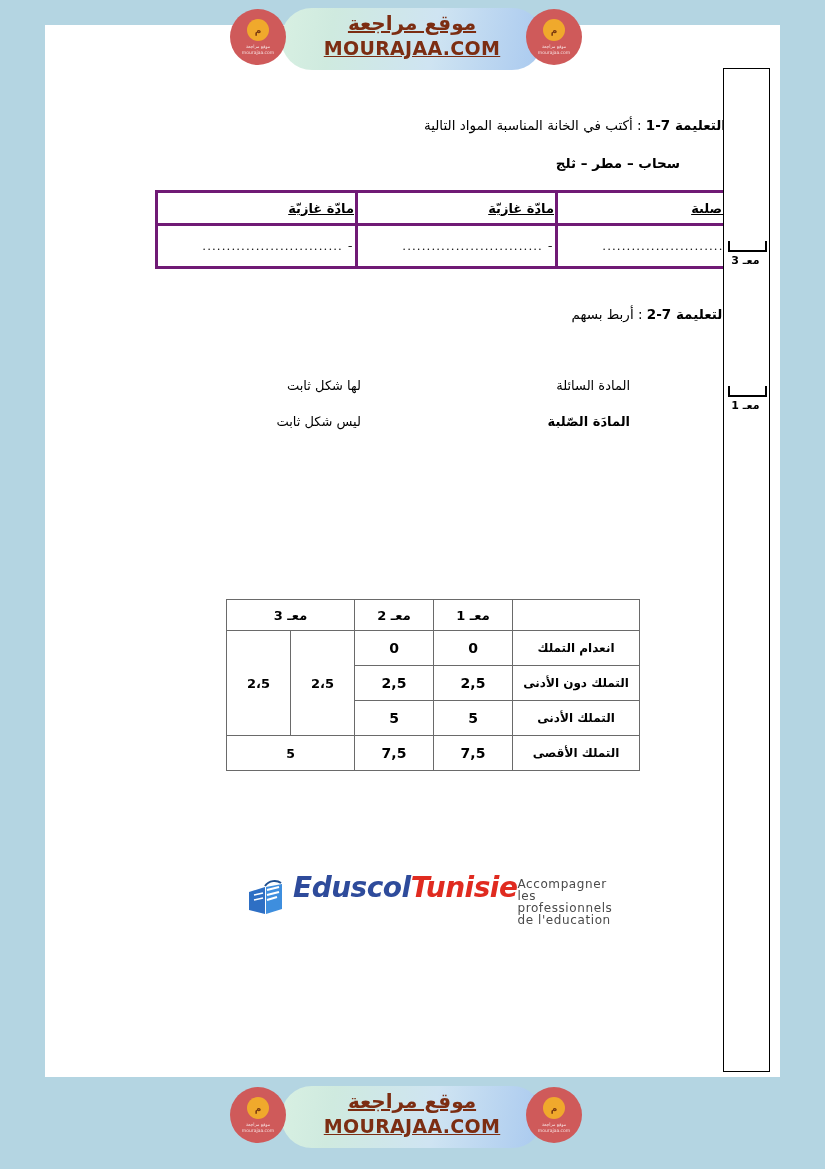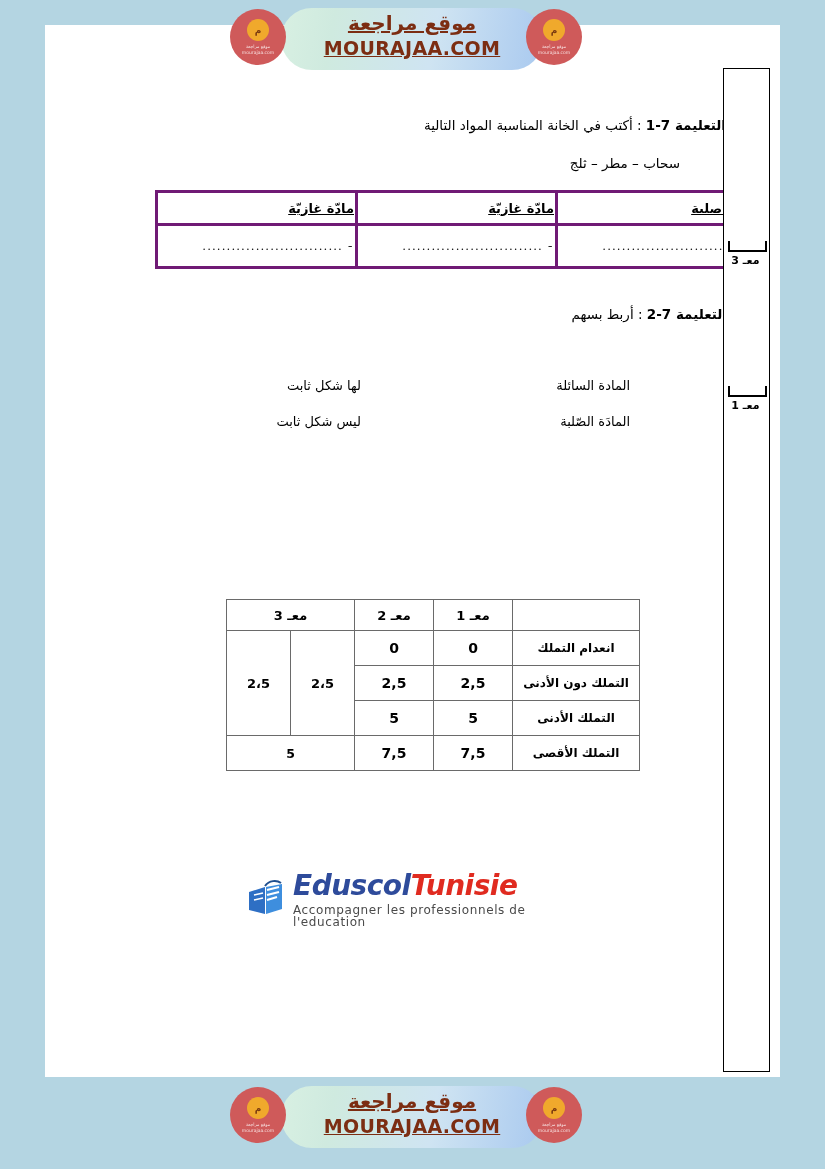--- a/index.html
+++ b/index.html
@@ -224,21 +224,21 @@
   }
   .eduscol-mark {
     width: 44px;
     height: 44px;
     position: relative;
     flex: 0 0 44px;
     margin-right: 4px;
   }
   .eduscol-words {
     display: flex;
-    flex-direction: column;
+    flex-direction: row;
     line-height: 1;
   }
   .eduscol-row1 {
     font-family: "DejaVu Sans", "Liberation Sans", sans-serif;
     font-size: 28px;
     font-weight: bold;
     font-style: italic;
     letter-spacing: -0.5px;
   }
   .eduscol-blue { color: #2e4b9b; }
@@ -286,21 +286,21 @@
 </style>
 </head>
 <body>
 
 <div class="paper">
 
   <div class="instr ar" style="top:92px; right:54px;">
     <b>التعليمة 7-1</b><span> : أكتب في الخانة المناسبة المواد التالية</span>
   </div>
 
-  <div class="instr ar" style="top:130px; right:100px;">سحاب – مطر – ثلج</div>
+  <div class="instr ar" style="top:130px; right:100px;font-weight:bold;">سحاب – مطر – ثلج</div>
 
   <table class="t1">
     <tbody>
         <tr>
       <td class="hd">مادّة صلبة</td>
       <td class="hd">مادّة غازيّة</td>
       <td class="hd">مادّة غازيّة</td>
     </tr>
     <tr>
       <td class="fill"><span class="dots">- .............................</span></td>
@@ -308,21 +308,21 @@
       <td class="fill"><span class="dots">- .............................</span></td>
     </tr>
   </tbody>
     </table>
 
   <div class="instr ar" style="top:281px; right:53px;">
     <b>التعليمة 7-2</b><span> : أربط بسهم</span>
   </div>
 
   <div class="match-item" style="top:353px; right:150px;">المادة السائلة</div>
-  <div class="match-item" style="top:389px; right:150px;">المادَة الصّلبة</div>
+  <div class="match-item" style="top:389px; right:150px;font-weight:bold;">المادَة الصّلبة</div>
 
   <div class="match-item" style="top:353px; right:419px;">لها شكل ثابت</div>
   <div class="match-item" style="top:389px; right:419px;">ليس شكل ثابت</div>
 
 
   <table class="t2">
     <tbody>
         <tr>
       <td class="lbl hd"></td>
       <td class="num hd">معـ 1</td>

